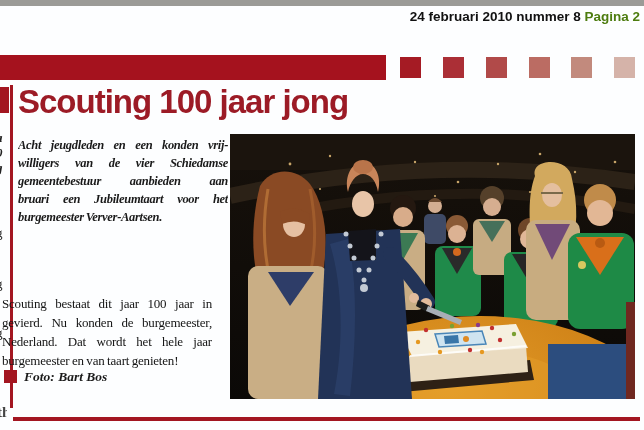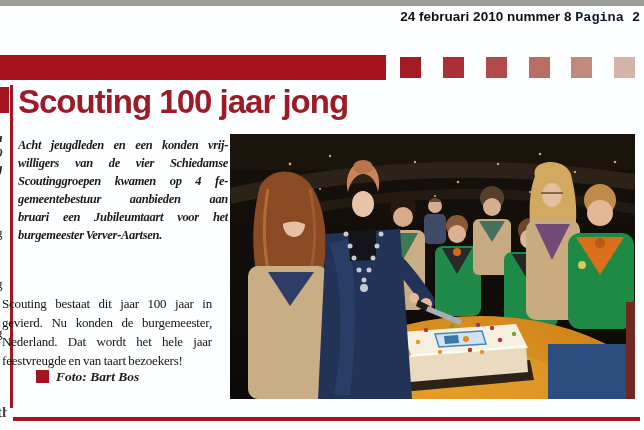--- a/index.html
+++ b/index.html
@@ -12,21 +12,21 @@
   .top-gray-bar {
     position:absolute; left:0; top:0; width:644px; height:6px;
     background:#9b9b97;
   }
   .header-line {
     position:absolute; right:4px; top:9px;
     font:bold 13.5px/16px "Liberation Sans", sans-serif;
     color:#111; letter-spacing:0;
     white-space:nowrap;
   }
-  .header-line .page-label { color:#0f172a;font-family:Liberation Mono, monospace; }
+  .header-line .page-label { color:#4d7c0f; }
   .deco-bar {
     position:absolute; left:0; top:55px; width:386px; height:25px;
     background:#a5121e;
   }
   .deco-square {
     position:absolute; top:57px; width:21px; height:21px;
   }
   .headline-bullet {
     position:absolute; left:0; top:87px; width:9px; height:26px;
     background:#a31621;
@@ -49,21 +49,21 @@
   }
   .intro-line.last { text-align-last:left; }
   .body-block { position:absolute; left:2px; top:250px; width:210px;margin-top:44px; }
   .body-line {
     font:13px/19px "Liberation Serif", serif;
     color:#141414; letter-spacing:-0.2px; word-spacing:-0.5px;
     height:19px; overflow:hidden;
     text-align:justify; text-align-last:justify;
   }
   .body-line.last { text-align-last:left; }
-  .caption-row { position:absolute; left:36px; top:369px; width:210px; height:18px;text-decoration:underline; }
+  .caption-row { position:absolute; left:4px; top:369px; width:210px; height:18px;text-decoration:underline; }
   .caption-square {
     position:absolute; left:0; top:1px; width:13px; height:13px;
     background:#a31621;
   }
   .caption-text {
     position:absolute; left:20px; top:-1px;
     font:italic bold 13.5px/18px "Liberation Serif", serif;
     color:#1a1a1a;
   }
   .photo-frame {
@@ -107,31 +107,30 @@
   <div class="deco-square" style="left: 614px; background: rgb(213, 179, 169);"></div>
 
   <div class="headline-bullet"></div>
   <div class="v-rule"></div>
 
   <h1 class="headline">Scouting 100 jaar jong</h1>
 
   <div class="column">
     <div class="intro-line">Acht jeugdleden en een konden vrij-</div>
     <div class="intro-line">willigers van de vier Schiedamse</div>
-    <div class="intro-line">Scoutinggroepen kwamen op 4 fe-</div>
     <div class="intro-line">gemeentebestuur aanbieden aan</div>
     <div class="intro-line">bruari een Jubileumtaart voor het</div>
     <div class="intro-line last">burgemeester Verver-Aartsen.</div>
   </div>
 
   <div class="body-block">
     <div class="body-line">Scouting bestaat dit jaar 100 jaar in</div>
     <div class="body-line">gevierd. Nu konden de burgemeester,</div>
     <div class="body-line">Nederland. Dat wordt het hele jaar</div>
-    <div class="body-line last">feestvreugde en van taart bezoekers!</div>
+    <div class="body-line last">burgemeester en van taart genieten!</div>
   </div>
 
   <div class="caption-row">
     <div class="caption-square"></div>
     <div class="caption-text">Foto: Bart Bos</div>
   </div>
 
   <div class="photo-frame">
     <svg width="405" height="265" viewBox="0 0 405 265">
       <defs>

